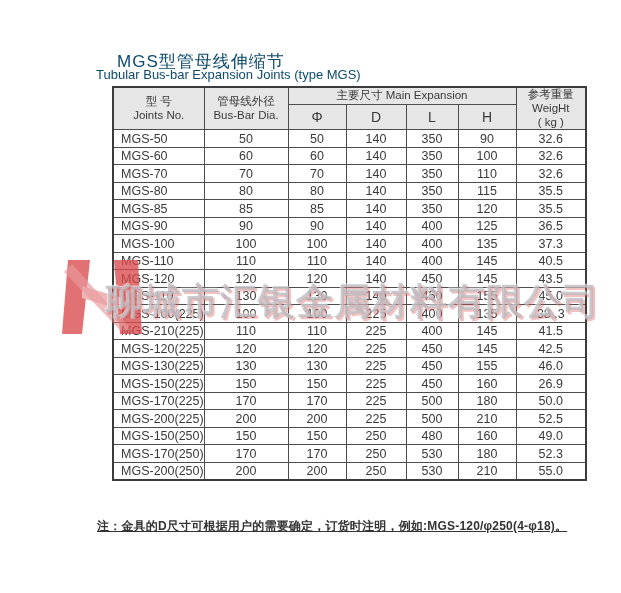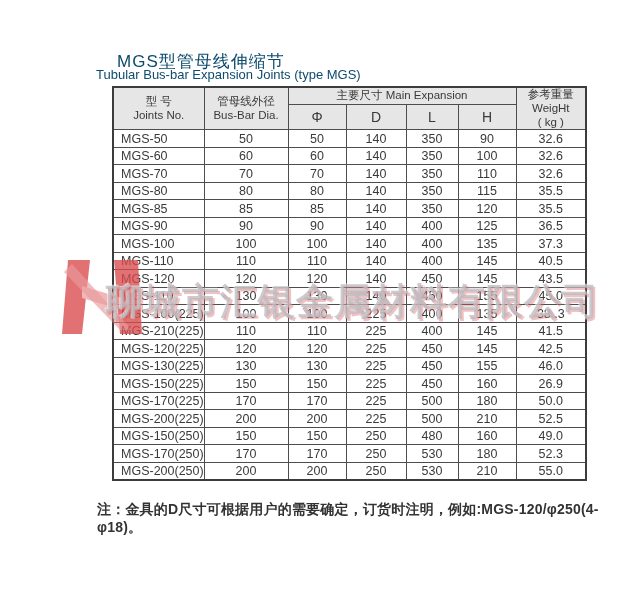--- a/index.html
+++ b/index.html
@@ -57,25 +57,26 @@
     height: 17.5px;
     font-size: 12.5px;
     background: #ffffff;
   }
   table.spec-table tbody td:first-child {
     text-align: left;
     padding-left: 7px;
   }
   .page-note {
     position: absolute;
-    left: 97px; top: 501px;
-    font-size: 14px;
+    left: 97px; top: 518px;
+    font-size: 12px;
     font-weight: 600;
     color: #333;
     letter-spacing: 0.2px;
+    text-decoration: underline;
   }
   .watermark {
     position: absolute;
     left: 0; top: 0;
     width: 491px; height: 593px;
     pointer-events: none;
     z-index: 5;
   }
   .watermark-logo {
     position: absolute;

